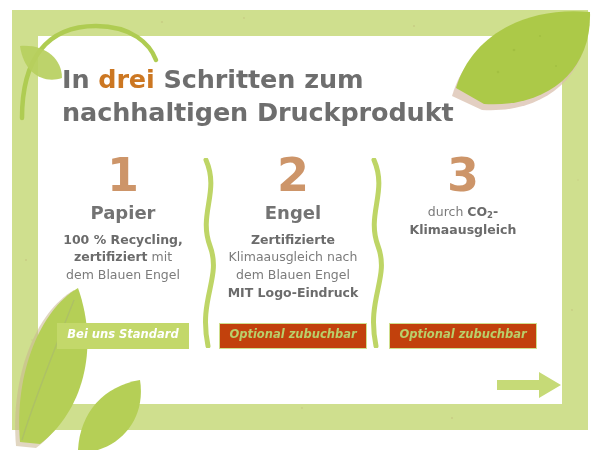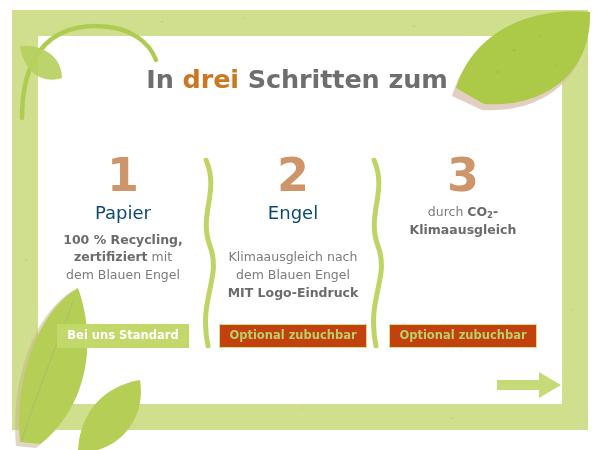--- a/index.html
+++ b/index.html
@@ -71,21 +71,20 @@
   .headline {
     position: absolute;
     left: 62px;
     top: 63px;
     width: 470px;
     font-size: 25.5px;
     line-height: 1.28;
     font-weight: bold;
     color: #6e6e6e;
     letter-spacing: -0.1px;
-    text-align: center;
   }
   .headline .hl-accent { color: #cc7722; }
 
   
   .steps {
     position: absolute;
     left: 38px;
     top: 152px;
     width: 524px;
     height: 205px;
@@ -100,22 +99,22 @@
   }
   .step-number {
     font-size: 46px;
     line-height: 1;
     font-weight: bold;
     color: #cd9569;
     margin-bottom: 5px;
   }
   .step-title {
     font-size: 18px;
-    font-weight: normal;
-    color: #0c4a6e;
+    font-weight: bold;
+    color: #737373;
     line-height: 1.15;
     margin-bottom: 7px;
     white-space: nowrap;
   }
   .step-desc {
     font-size: 12.5px;
     line-height: 1.42;
     color: #7b7b7b;
     padding: 0 8px;
   }
@@ -140,21 +139,21 @@
     top: 323px;
     width: 524px;
     height: 26px;
     display: flex;
     flex-direction: row;
   }
   .badge-cell {
     width: 170px;
     display: flex;
     justify-content: center;
-    align-items: center;
+    font-style: italic;
   }
   .badge {
     font-size: 11.5px;
     font-weight: bold;
     line-height: 1;
     padding: 5px 9px 6px 9px;
     white-space: nowrap;
     box-sizing: border-box;
   }
   .badge.filled {
@@ -222,20 +221,21 @@
 
   <svg class="deco deco-bl" viewBox="0 0 200 190">
     <path d="M16 186 C 10 116, 36 52, 74 30 C 96 92, 78 156, 36 188 Z" fill="#c8b48e" opacity="0.55"></path>
     <path d="M20 182 C 14 114, 40 50, 78 28 C 100 90, 82 152, 40 184 Z" fill="#b5cf56"></path>
     <path d="M78 190 C 80 152, 104 126, 140 120 C 146 158, 122 186, 90 192 Z" fill="#b5cf56"></path>
     <path d="M22 180 C 34 140, 52 96, 74 40" fill="none" stroke="#a9b870" stroke-width="1.4" opacity="0.6"></path>
   </svg>
 
   <div class="headline">
     <span>In </span><span class="hl-accent">drei</span><span> Schritten zum</span><br>
+    <span>nachhaltigen Druckprodukt</span>
   </div>
 
   <svg class="divider divider-1" viewBox="0 0 34 190">
     <path d="M12 2 C 26 34, 4 56, 16 88 C 28 120, 4 140, 14 188" fill="none" stroke="#bed566" stroke-width="5" stroke-linecap="round"></path>
   </svg>
 
   <svg class="divider divider-2" viewBox="0 0 34 190">
     <path d="M12 2 C 26 34, 4 56, 16 88 C 28 120, 4 140, 14 188" fill="none" stroke="#bed566" stroke-width="5" stroke-linecap="round"></path>
   </svg>
 
@@ -248,21 +248,21 @@
         <b>100 % Recycling,</b><br>
         <b>zertifiziert</b><span> mit</span><br>
         <span>dem Blauen Engel</span>
       </div>
     </div>
 
     <div class="step">
       <div class="step-number">2</div>
       <div class="step-title">Engel</div>
       <div class="step-desc">
-        <br>
+        <b>Zertifizierte</b><br>
         <span>Klimaausgleich nach</span><br>
         <span>dem Blauen Engel</span><br>
         <b>MIT Logo-Eindruck</b>
       </div>
     </div>
 
     <div class="step">
       <div class="step-number">3</div>
       <div class="step-desc">
         <span>durch </span><b><span>CO</span><sub>2</sub><span>-</span></b><br>

